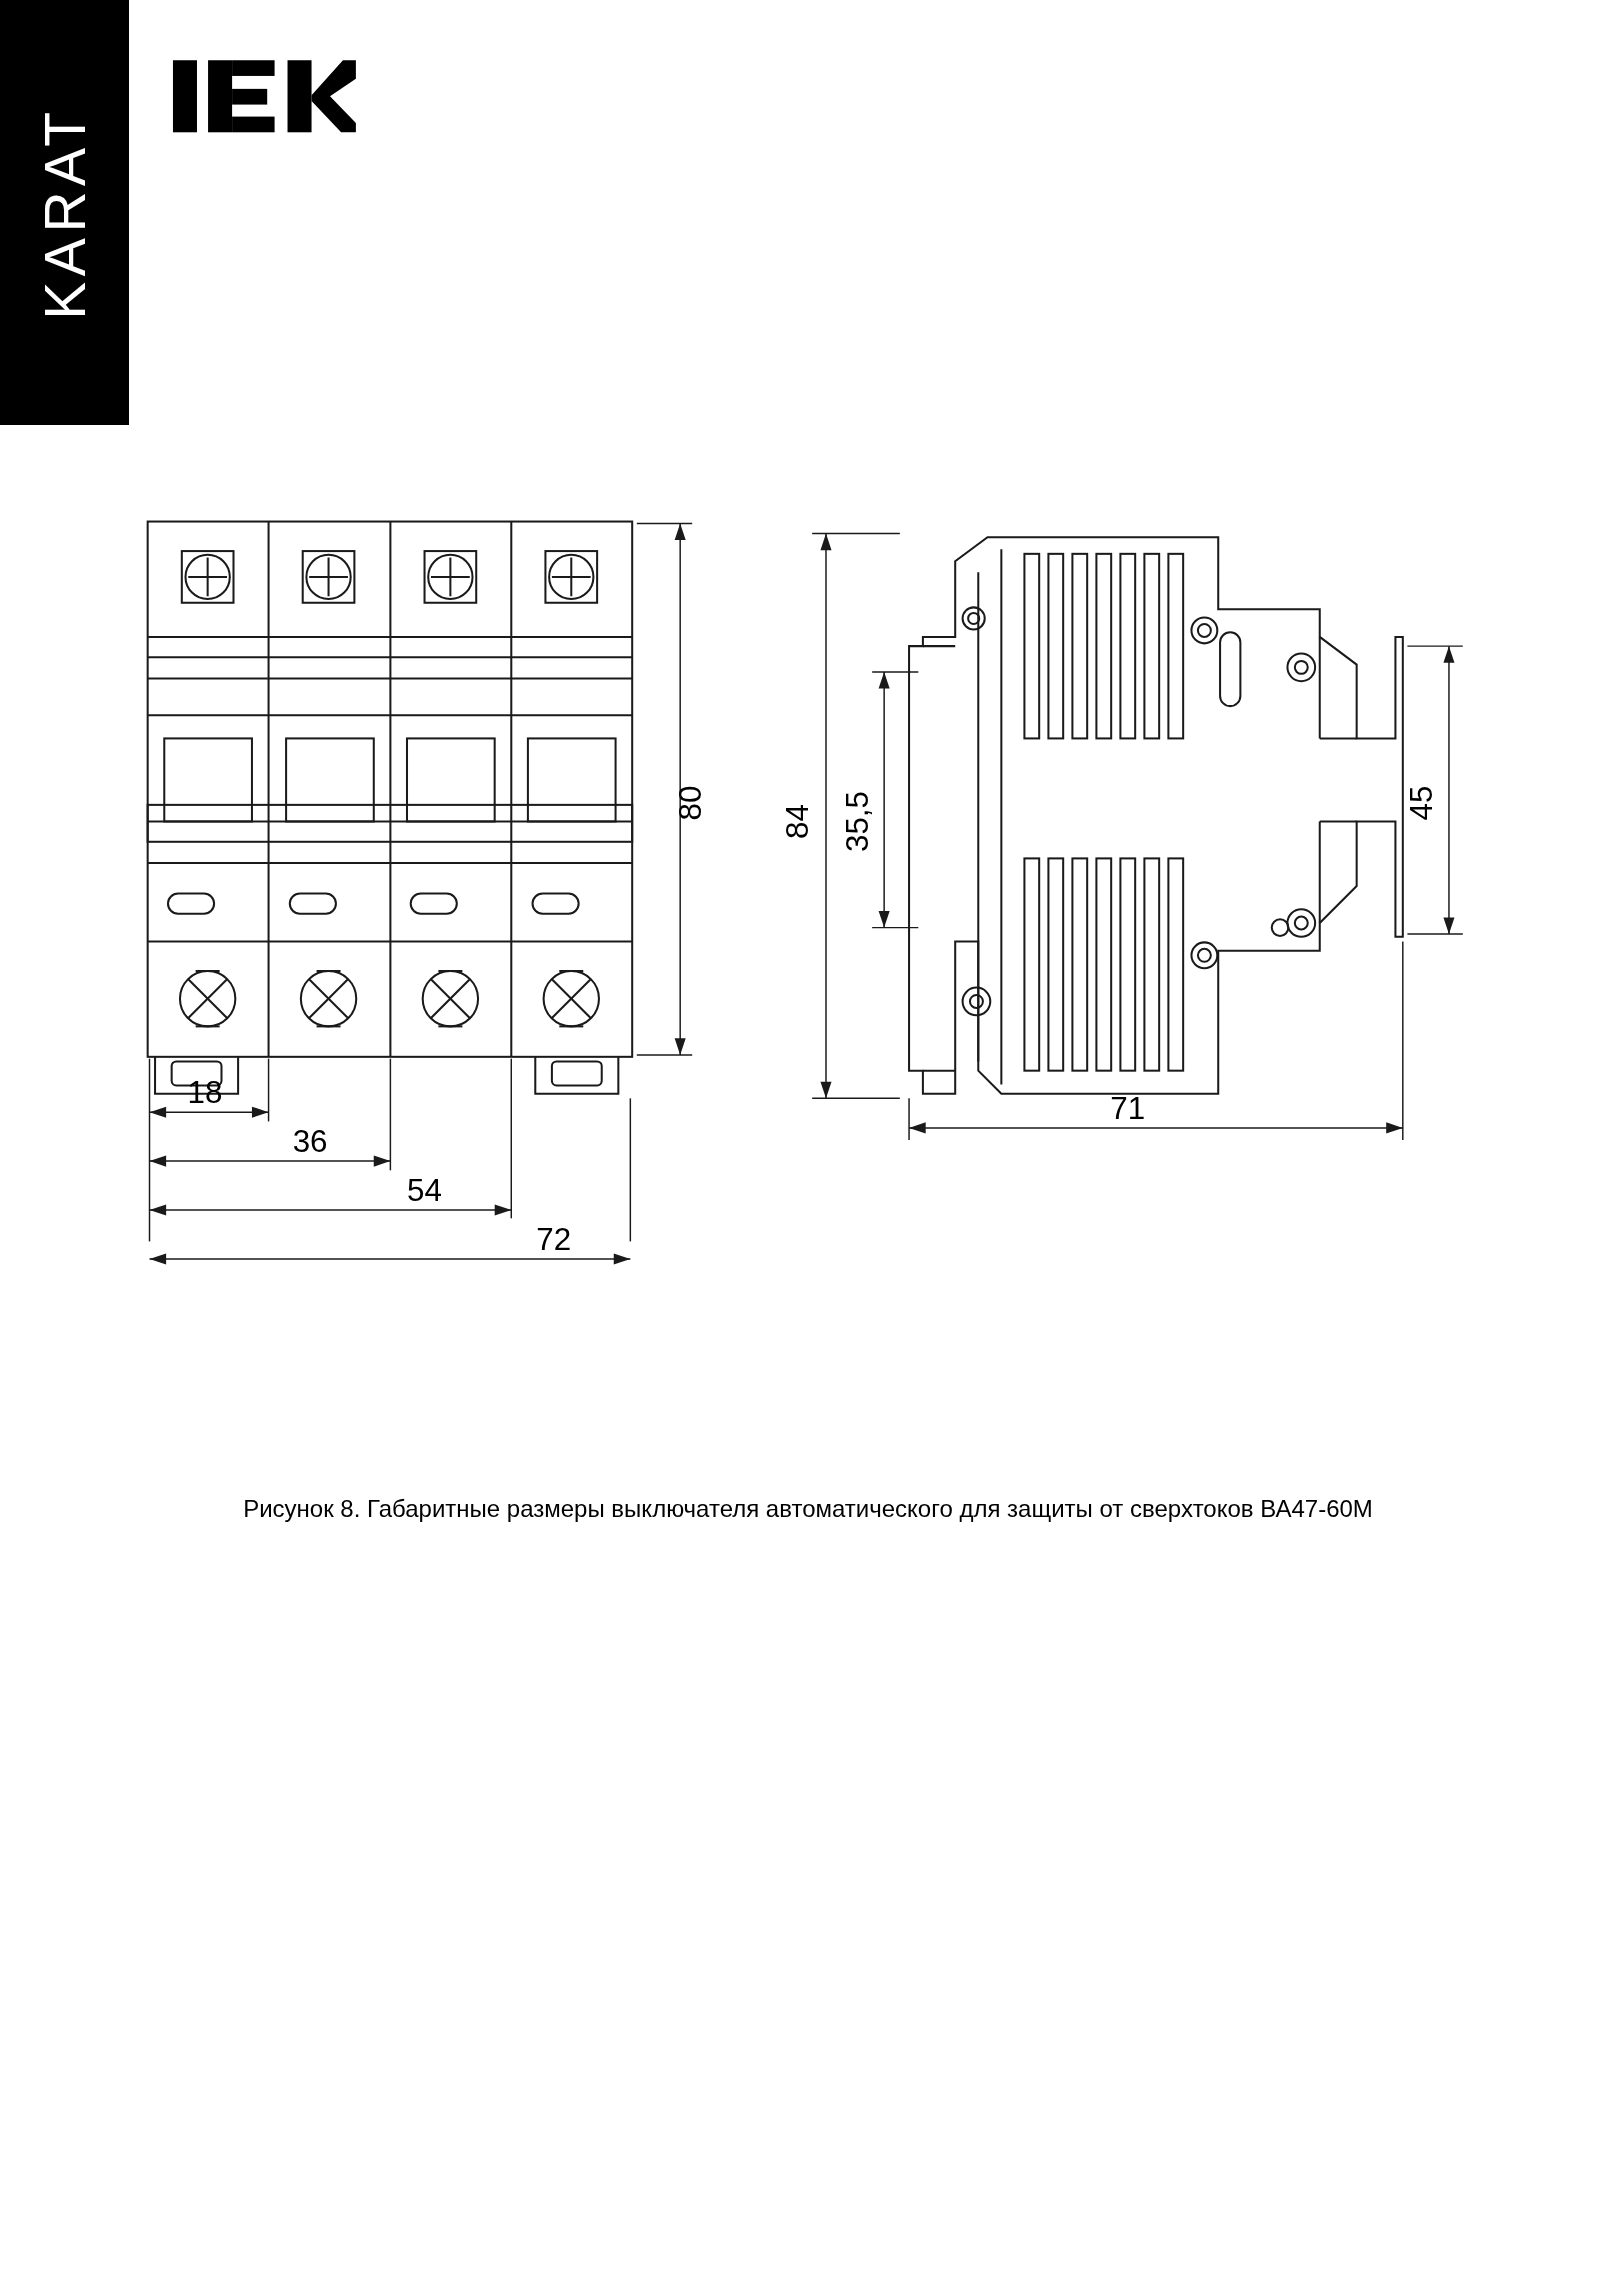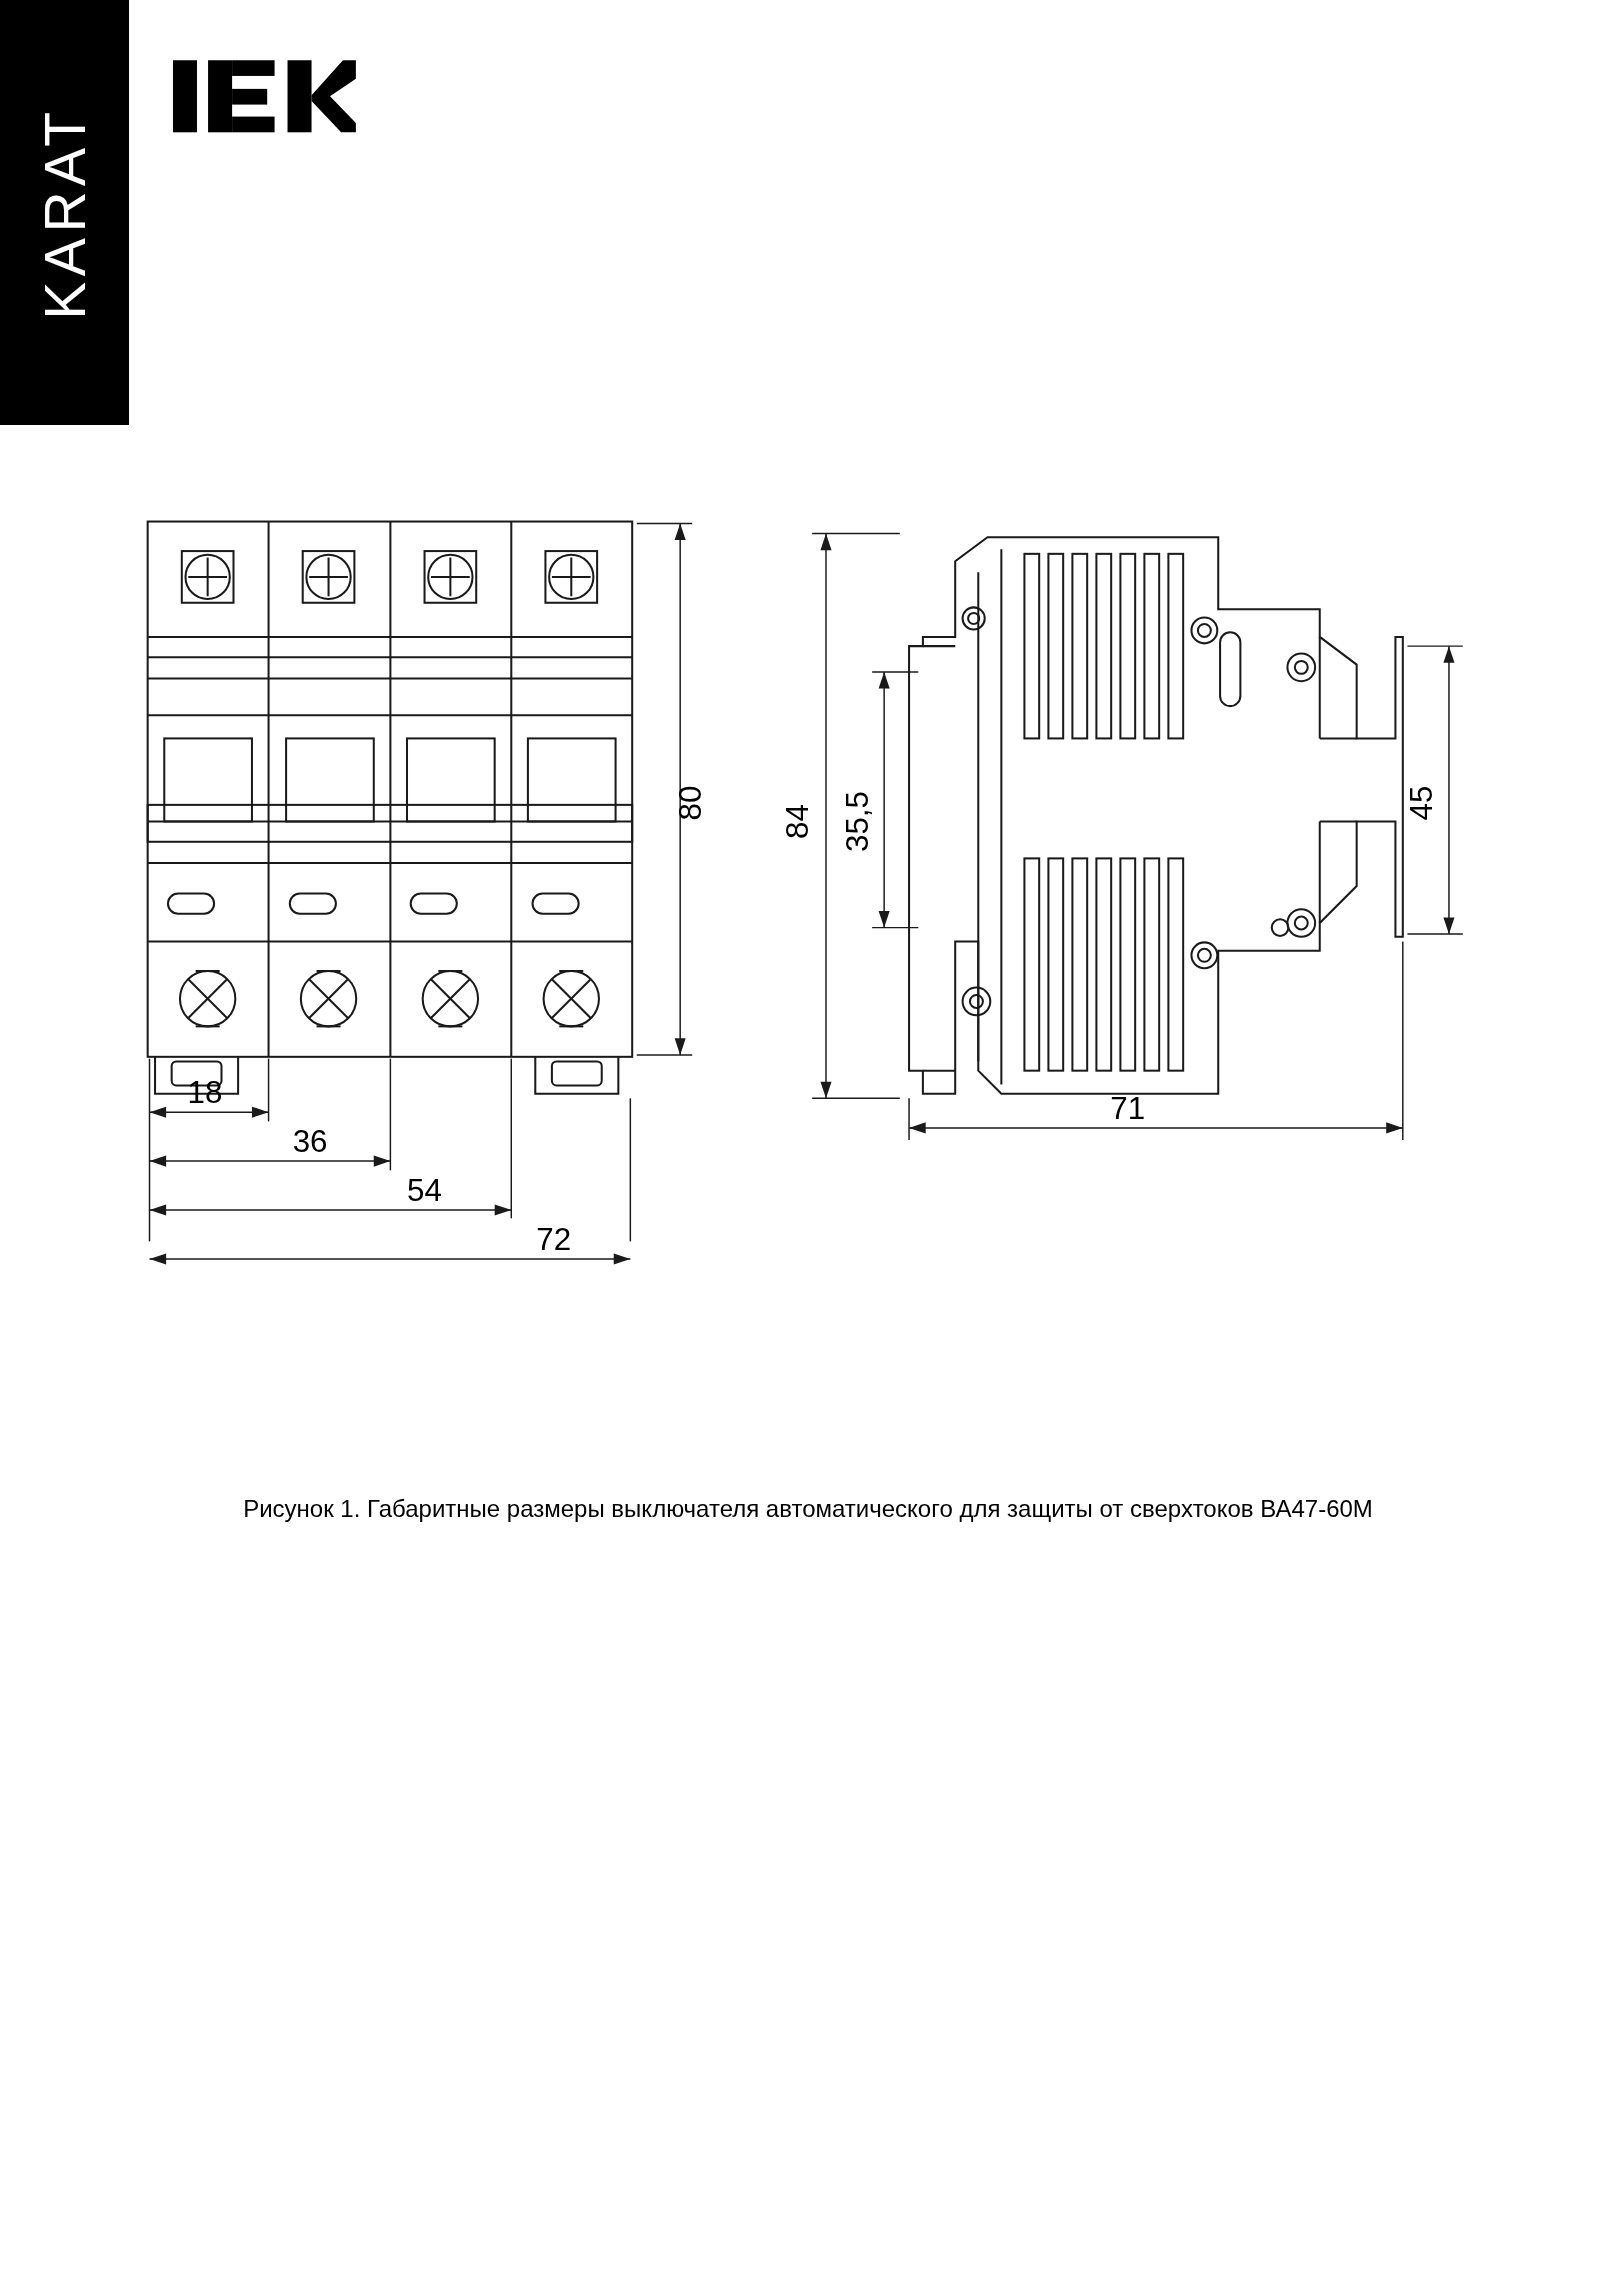--- a/index.html
+++ b/index.html
@@ -339,14 +339,14 @@
     <text x="460" y="1301" text-anchor="middle">54</text>
     <text x="600" y="1354" text-anchor="middle">72</text>
 
     <text x="876" y="890" transform="rotate(-90 876 890)" text-anchor="middle">84</text>
     <text x="940" y="890" transform="rotate(-90 940 890)" text-anchor="middle">35,5</text>
     <text x="1552" y="870" transform="rotate(-90 1552 870)" text-anchor="middle">45</text>
     <text x="1222" y="1212" text-anchor="middle">71</text>
   </g>
 </svg>
 
-<div class="caption">Рисунок 1. Габаритные размеры выключателя автоматического для защиты от сверхтоков ВА47-60М</div>
+<div class="caption">Рисунок 8. Габаритные размеры выключателя автоматического для защиты от сверхтоков ВА47-60М</div>
 
 
 </body></html>

